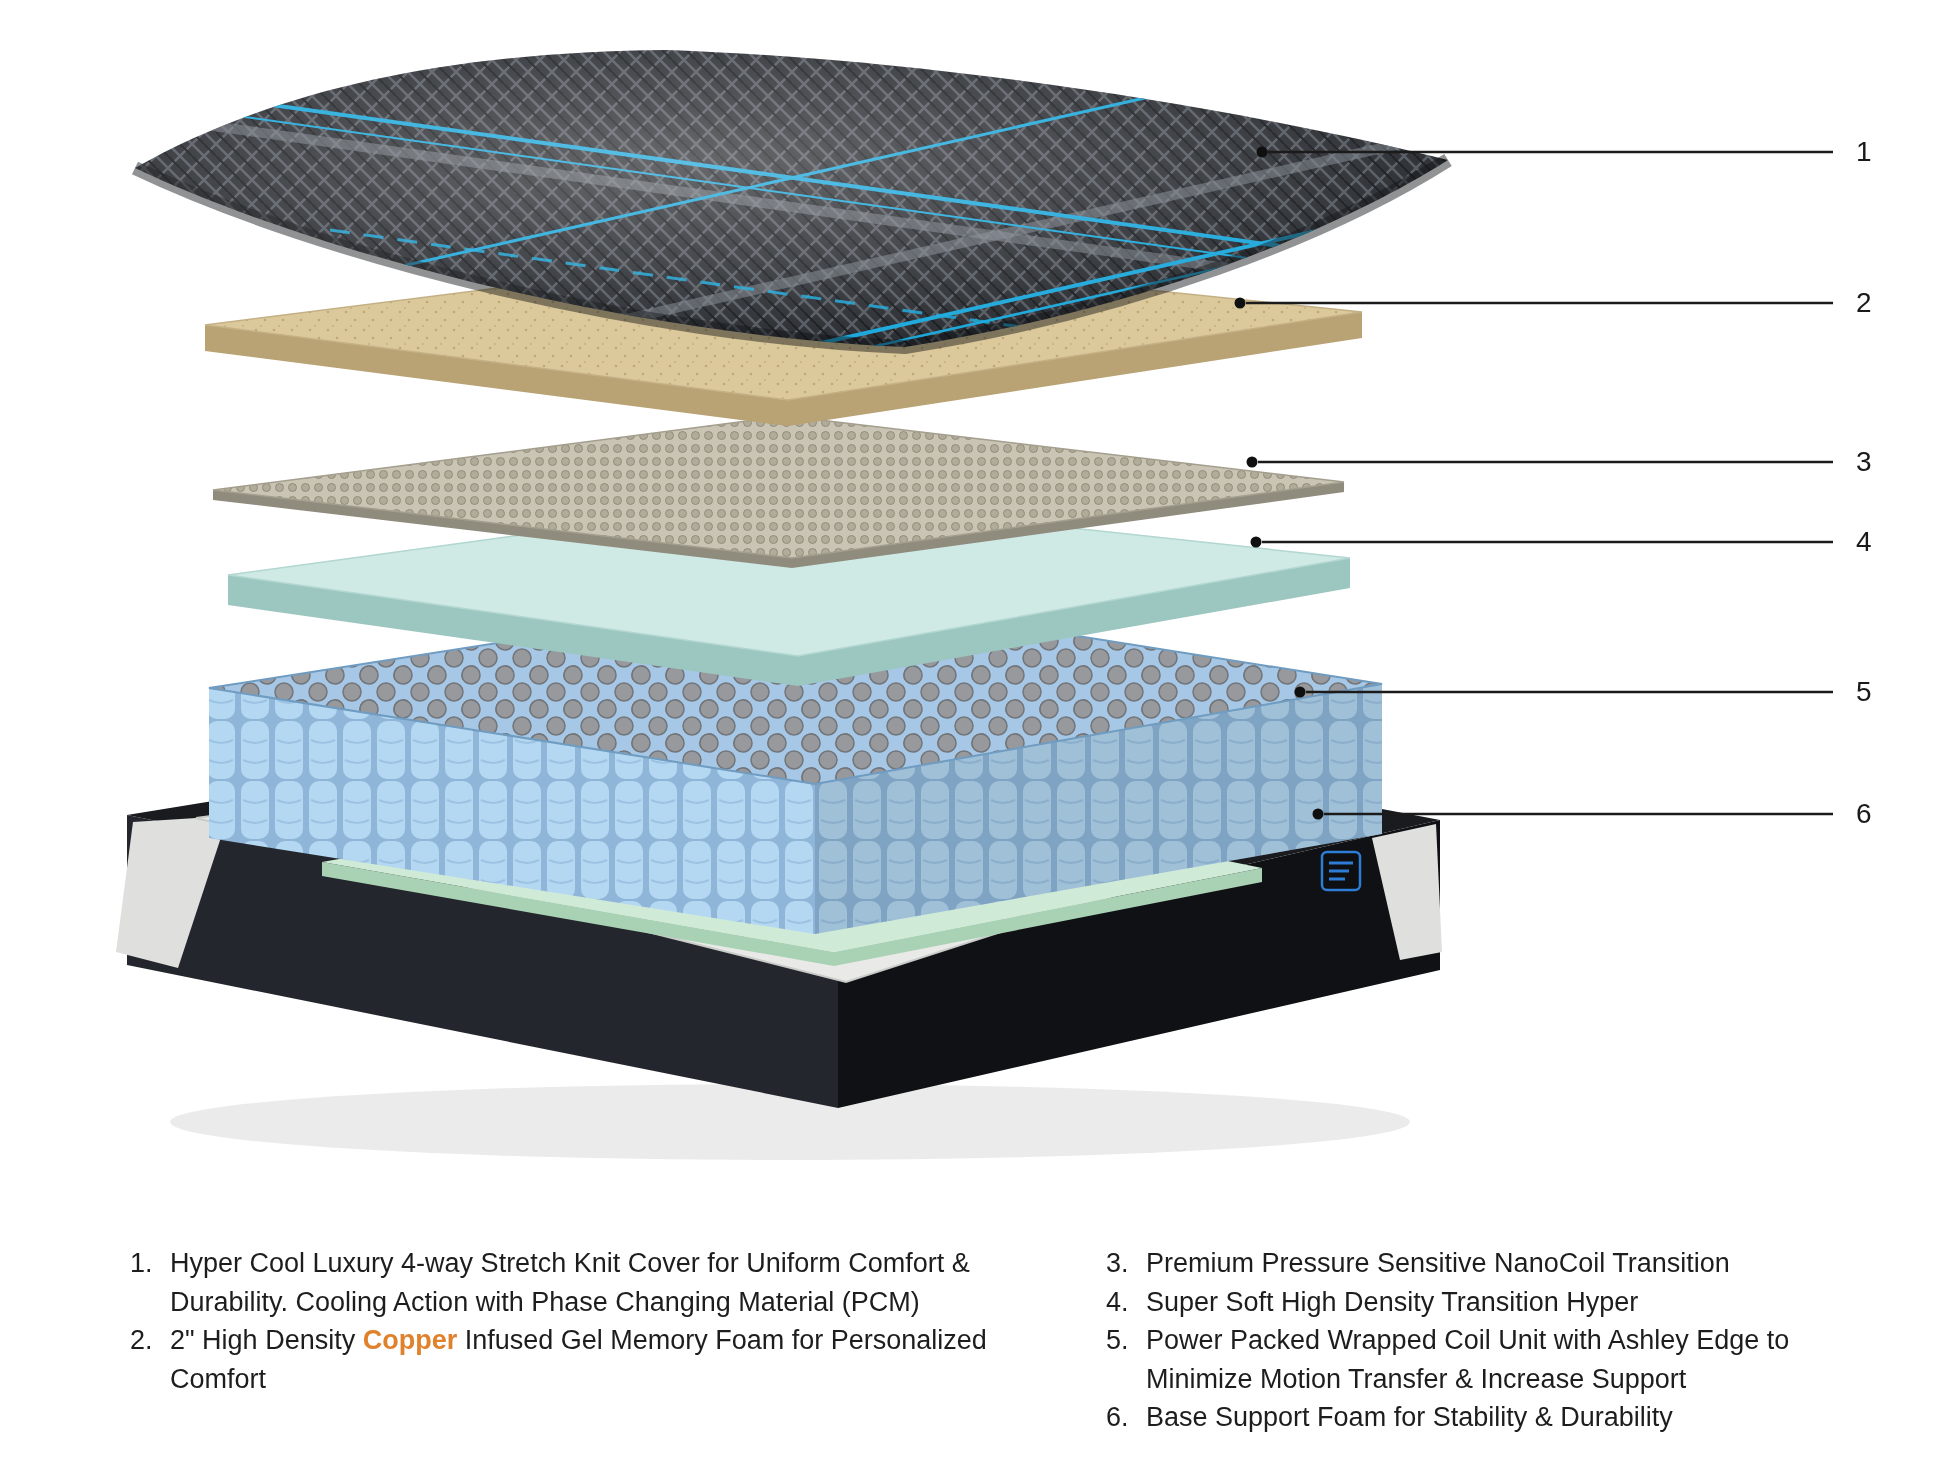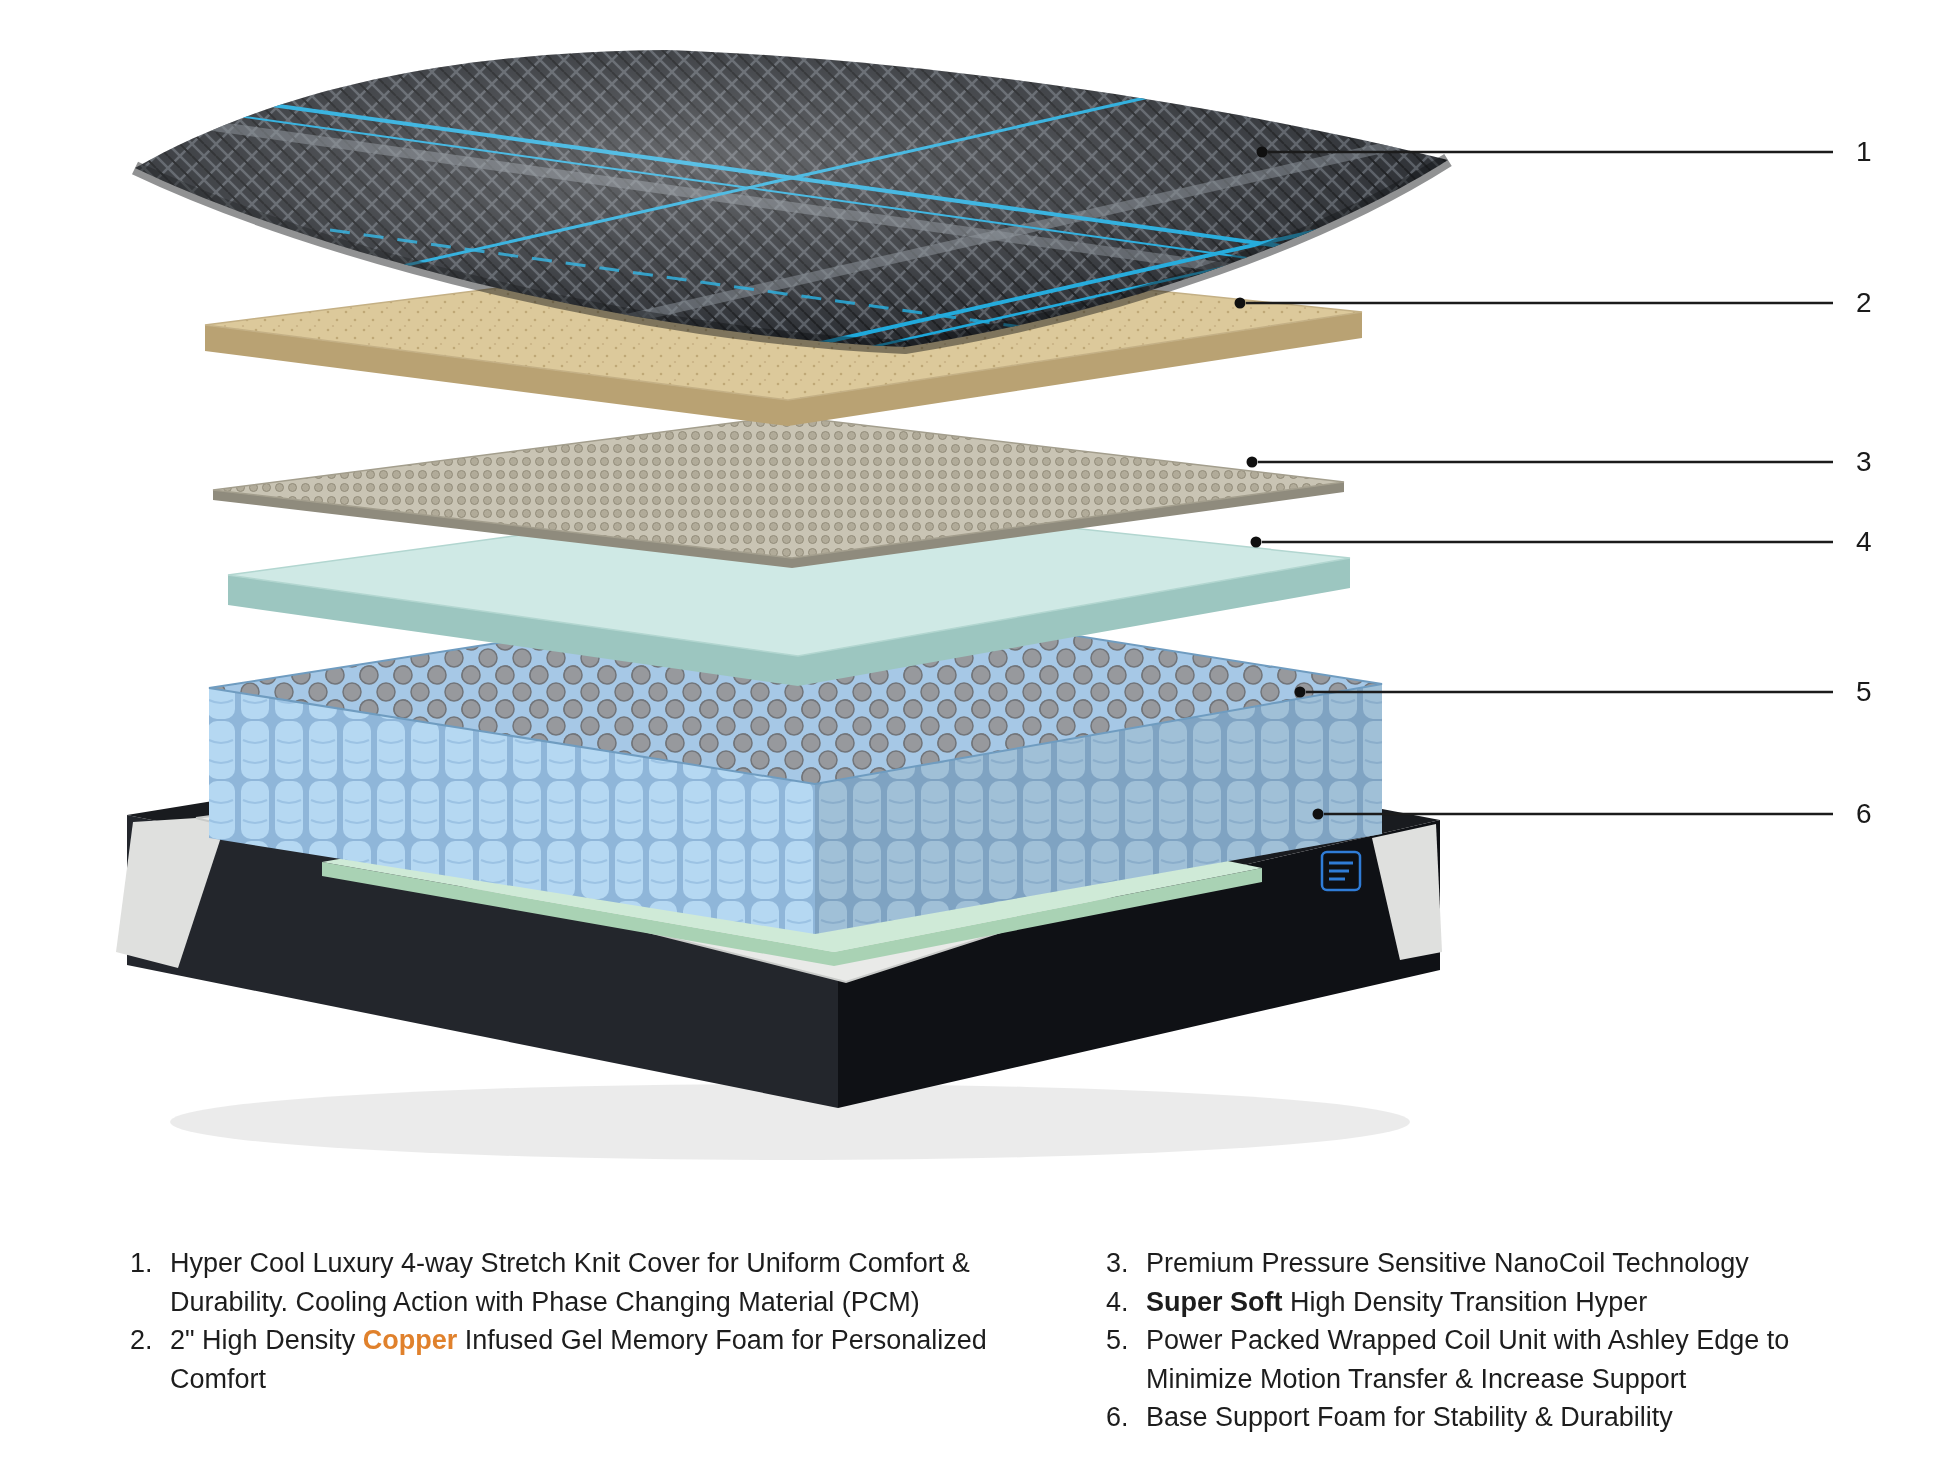--- a/index.html
+++ b/index.html
@@ -38,21 +38,21 @@
   .legend-col-right{width:760px;margin-left:58px;}
   .legend-item{
     display:flex;
     font-size:27px;
     line-height:1.43;
     color:var(--ink);
   }
   .legend-num{flex:0 0 40px;}
   .legend-text{flex:1;}
   .part-copper{color:var(--copper,#E0812C);font-weight:700;}
-  .part-bold{font-weight:700;}
+  .part-bold{font-weight:400;}
 </style>
 </head>
 <body>
 
 <div class="page">
 
   <svg class="diagram-svg" viewBox="0 0 1946 1459" xmlns="http://www.w3.org/2000/svg">
     <defs>
       <pattern id="knit" width="24" height="24" patternUnits="userSpaceOnUse">
         <rect width="24" height="24" fill="#2b2e33"></rect>
@@ -194,21 +194,21 @@
           <span class="legend-text"><span>Hyper Cool Luxury 4-way Stretch Knit Cover for Uniform Comfort &amp; Durability. Cooling Action with Phase Changing Material (PCM)</span></span>
         </div>
         <div class="legend-item">
           <span class="legend-num">2.</span>
           <span class="legend-text"><span>2" High Density </span><span class="part-copper">Copper</span><span> Infused Gel Memory Foam for Personalized Comfort</span></span>
         </div>
       </div>
     <div class="legend-col legend-col-right">
         <div class="legend-item">
           <span class="legend-num">3.</span>
-          <span class="legend-text"><span>Premium Pressure Sensitive NanoCoil Technology</span></span>
+          <span class="legend-text"><span>Premium Pressure Sensitive NanoCoil Transition</span></span>
         </div>
         <div class="legend-item">
           <span class="legend-num">4.</span>
           <span class="legend-text"><span class="part-bold">Super Soft</span><span> High Density Transition Hyper</span></span>
         </div>
         <div class="legend-item">
           <span class="legend-num">5.</span>
           <span class="legend-text"><span>Power Packed Wrapped Coil Unit with Ashley Edge to Minimize Motion Transfer &amp; Increase Support</span></span>
         </div>
         <div class="legend-item">

